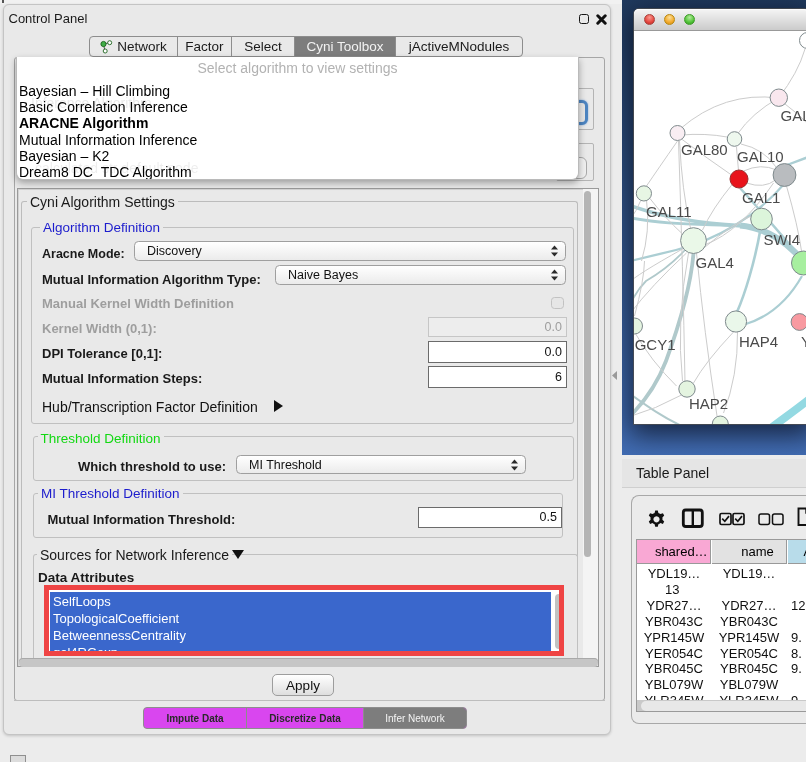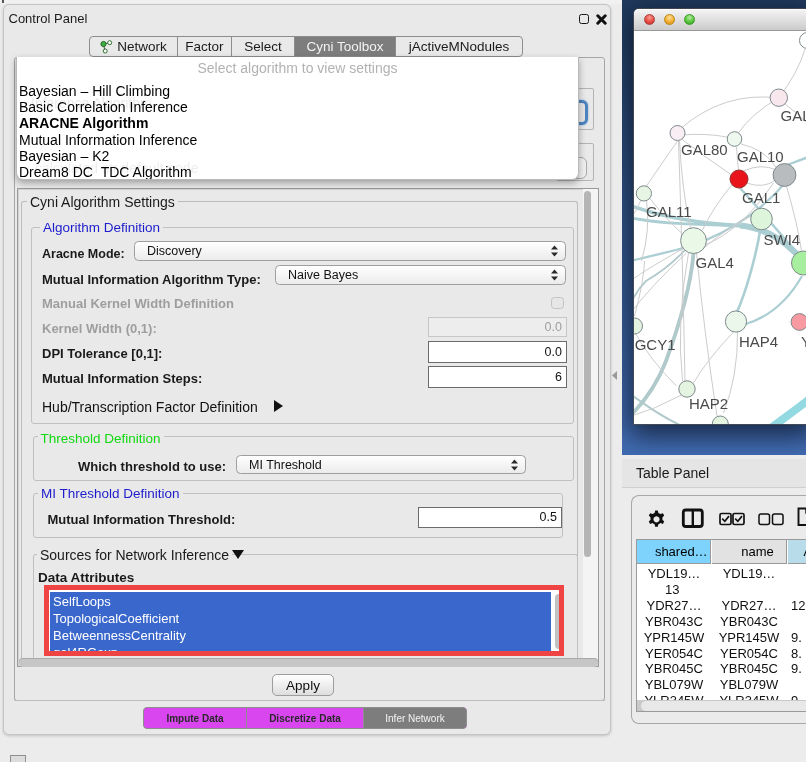--- a/index.html
+++ b/index.html
@@ -266,21 +266,21 @@
       <path d="M166.5,4.5 h7.5 l4.5,4.5 v12 h-12 z" stroke-width="1.9"></path>
       <path d="M174,4.5 v4.5 h4.5" stroke-width="1.4"></path>
     </g>
     <g stroke="#111" stroke-width="1.7" fill="none">
       <path d="M90.2,14.7 l2.6,2.6 4.2,-5.2"></path>
       <path d="M103.2,14.7 l2.6,2.6 4.2,-5.2"></path>
     </g>
   </svg>
 
   <div style="position:absolute;left:4px;top:43px;width:176px;height:173px;background:#fff;border:1px solid #9a9a9a;border-right:none;overflow:hidden;font-size:13px;">
-    <div style="position:absolute;left:0;top:0;height:24px;width:73.5px;background:#7dd3fc;border-right:1px solid #999;border-bottom:1px solid #999;text-align:center;padding-left:16px;line-height:23px;">shared…</div>
+    <div style="position:absolute;left:0;top:0;height:24px;width:73.5px;background:#f9a8d4;border-right:1px solid #999;border-bottom:1px solid #999;text-align:center;padding-left:16px;line-height:23px;">shared…</div>
     <div style="position:absolute;left:74.5px;top:0;height:24px;width:75px;background:#e2e2e2;border-right:1px solid #999;border-bottom:1px solid #999;text-align:center;padding-left:18px;line-height:23px;">name</div>
     <div style="position:absolute;left:150.5px;top:0;height:24px;width:26px;background:#b8dcea;border-bottom:1px solid #999;padding-left:16px;line-height:23px;">A</div>
     <div style="position:absolute;left:0;top:26px;line-height:15.9px;color:#111;">
       <div><span style="display:inline-block;width:74px;text-align:center;">YDL19…</span><span style="display:inline-block;width:76px;text-align:center;">YDL19…</span><span style="padding-left:4px;margin-left:24px;">13</span></div>
       <div><span style="display:inline-block;width:74px;text-align:center;">YDR27…</span><span style="display:inline-block;width:76px;text-align:center;">YDR27…</span><span style="padding-left:4px;">12</span></div>
       <div><span style="display:inline-block;width:74px;text-align:center;">YBR043C</span><span style="display:inline-block;width:76px;text-align:center;">YBR043C</span></div>
       <div><span style="display:inline-block;width:74px;text-align:center;">YPR145W</span><span style="display:inline-block;width:76px;text-align:center;">YPR145W</span><span style="padding-left:4px;">9.</span></div>
       <div><span style="display:inline-block;width:74px;text-align:center;">YER054C</span><span style="display:inline-block;width:76px;text-align:center;">YER054C</span><span style="padding-left:4px;">8.</span></div>
       <div><span style="display:inline-block;width:74px;text-align:center;">YBR045C</span><span style="display:inline-block;width:76px;text-align:center;">YBR045C</span><span style="padding-left:4px;">9.</span></div>
       <div><span style="display:inline-block;width:74px;text-align:center;">YBL079W</span><span style="display:inline-block;width:76px;text-align:center;">YBL079W</span></div>

